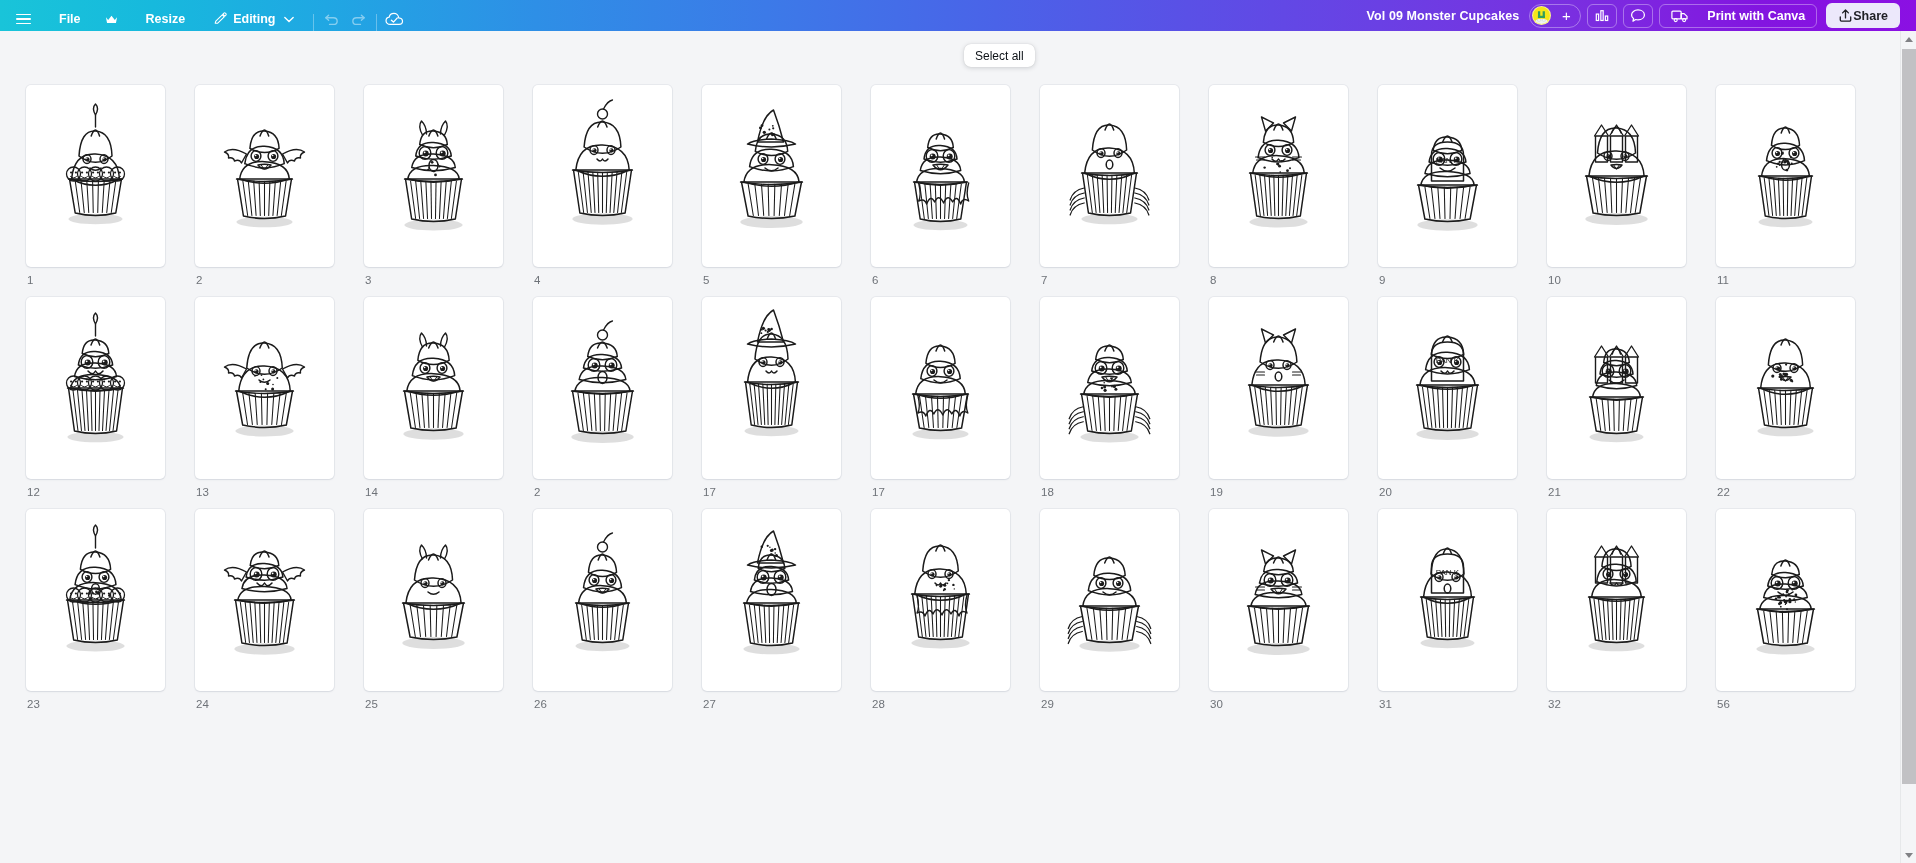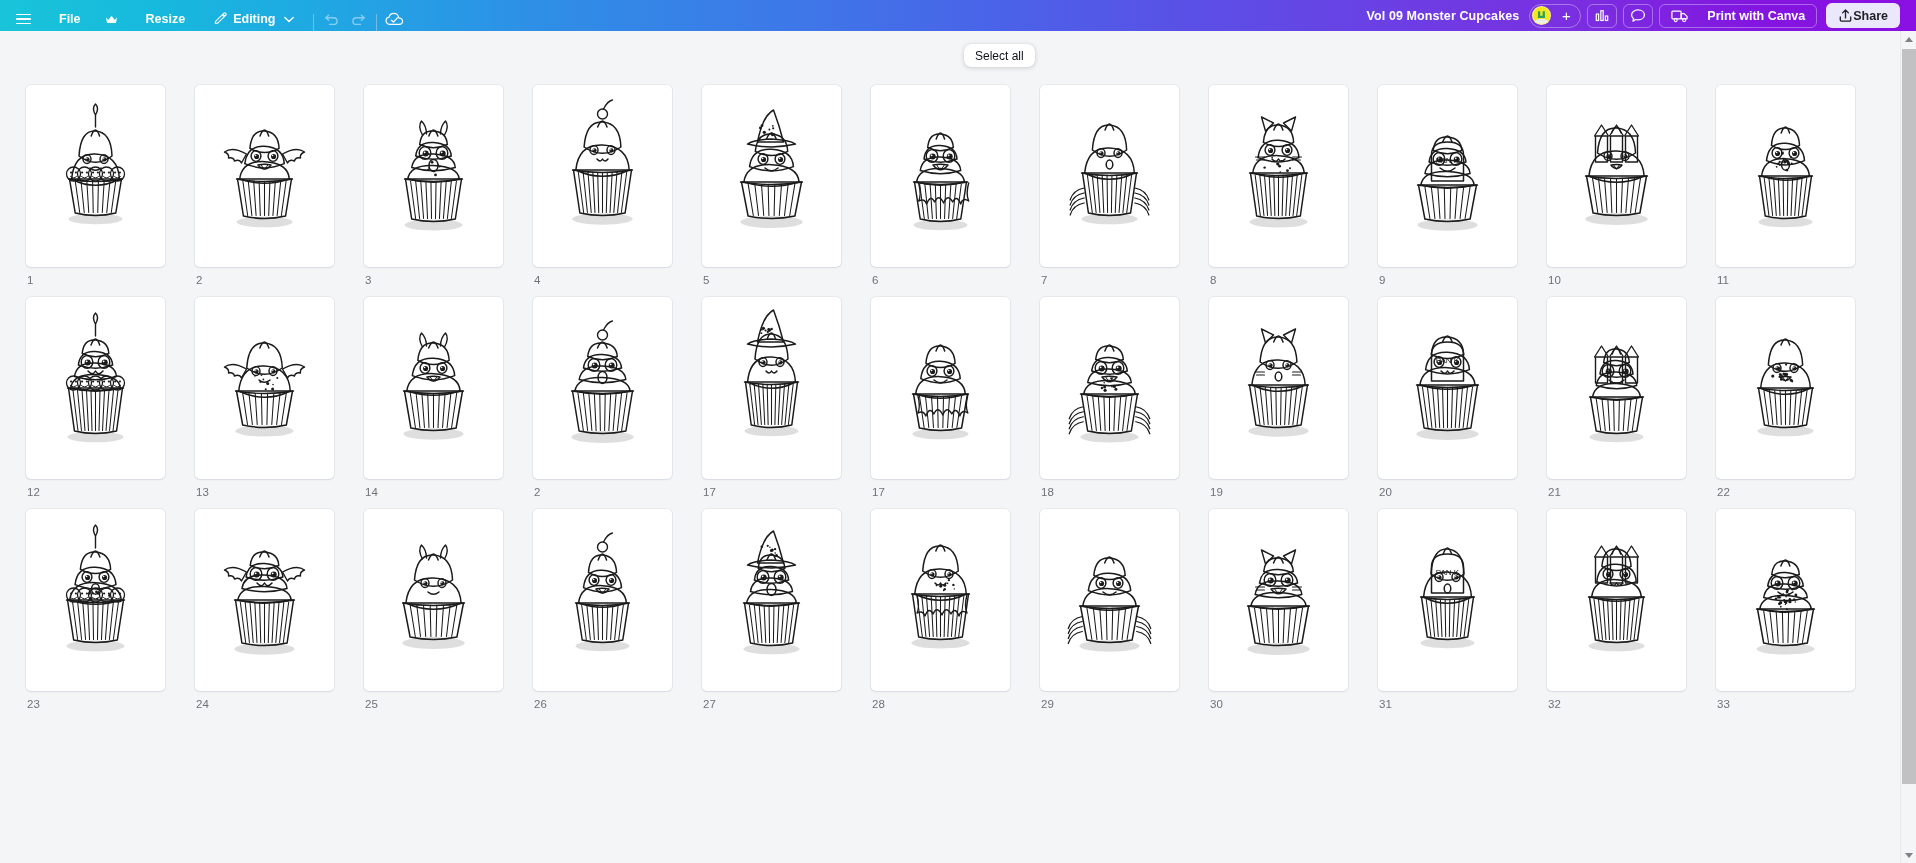--- a/index.html
+++ b/index.html
@@ -1573,21 +1573,21 @@
             <circle cx="64.8" cy="97.7" r="0.9" fill="#1b1b1b"></circle>
             <circle cx="68.3" cy="91.3" r="1.3" fill="#1b1b1b"></circle>
             <circle cx="71.0" cy="100.3" r="1.0" fill="#1b1b1b"></circle>
             <circle cx="60.0" cy="89.8" r="1.3" fill="#1b1b1b"></circle>
             <circle cx="79.3" cy="93.0" r="0.7" fill="#1b1b1b"></circle>
             <circle cx="73.9" cy="92.7" r="1.6" fill="#1b1b1b"></circle>
             <circle cx="70.5" cy="92.1" r="1.4" fill="#1b1b1b"></circle>
             <circle cx="64.6" cy="93.7" r="1.6" fill="#1b1b1b"></circle>
           </svg>
         </div>
-        <div class="pgnum">33</div>
+        <div class="pgnum">56</div>
       </div>
     </div>
 </div>
 
 <div id="scrollbar">
   <div id="sb-up">
     <span class="sb-arrow"></span>
   </div>
   <div id="sb-thumb"></div>
   <div id="sb-down">

